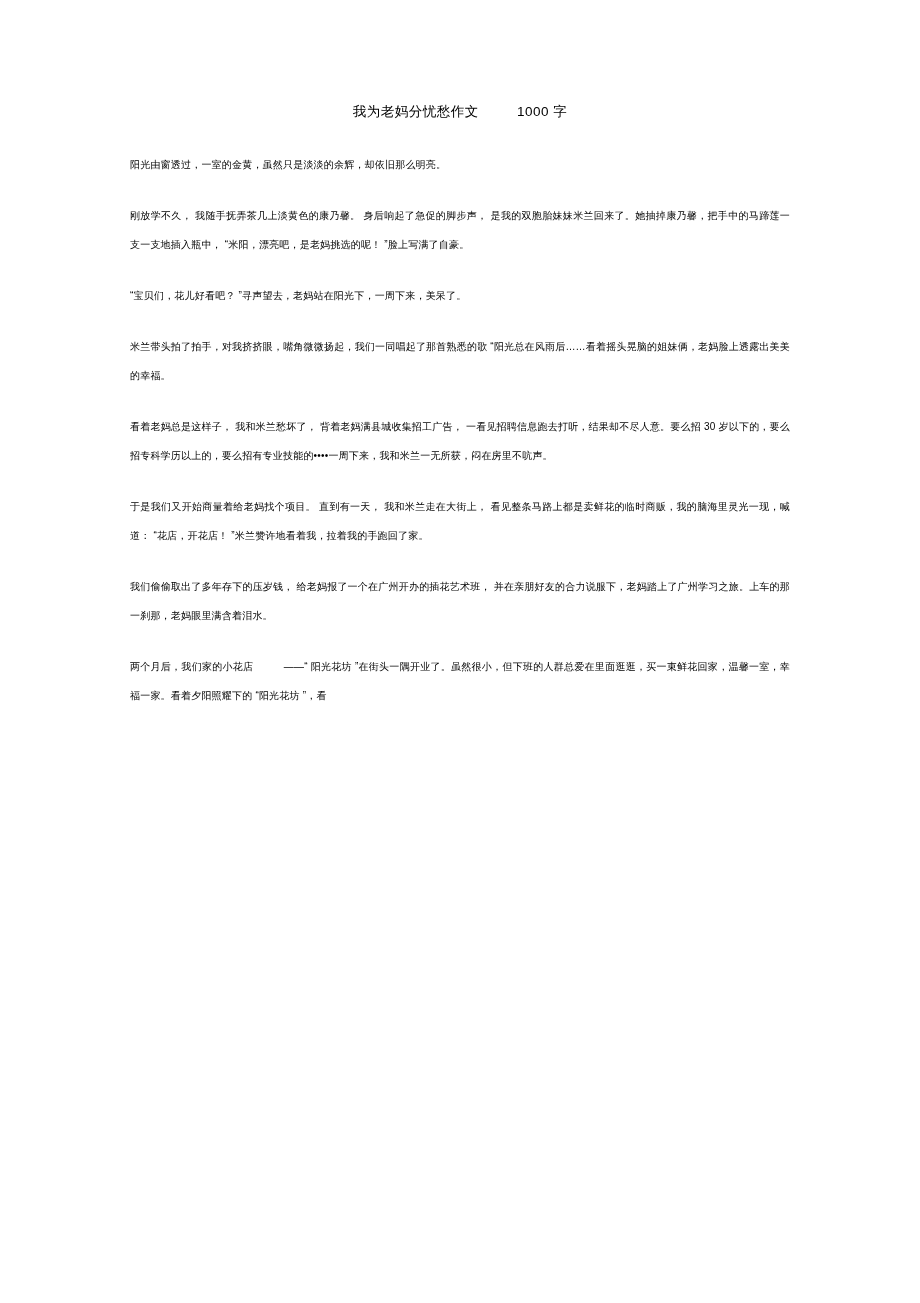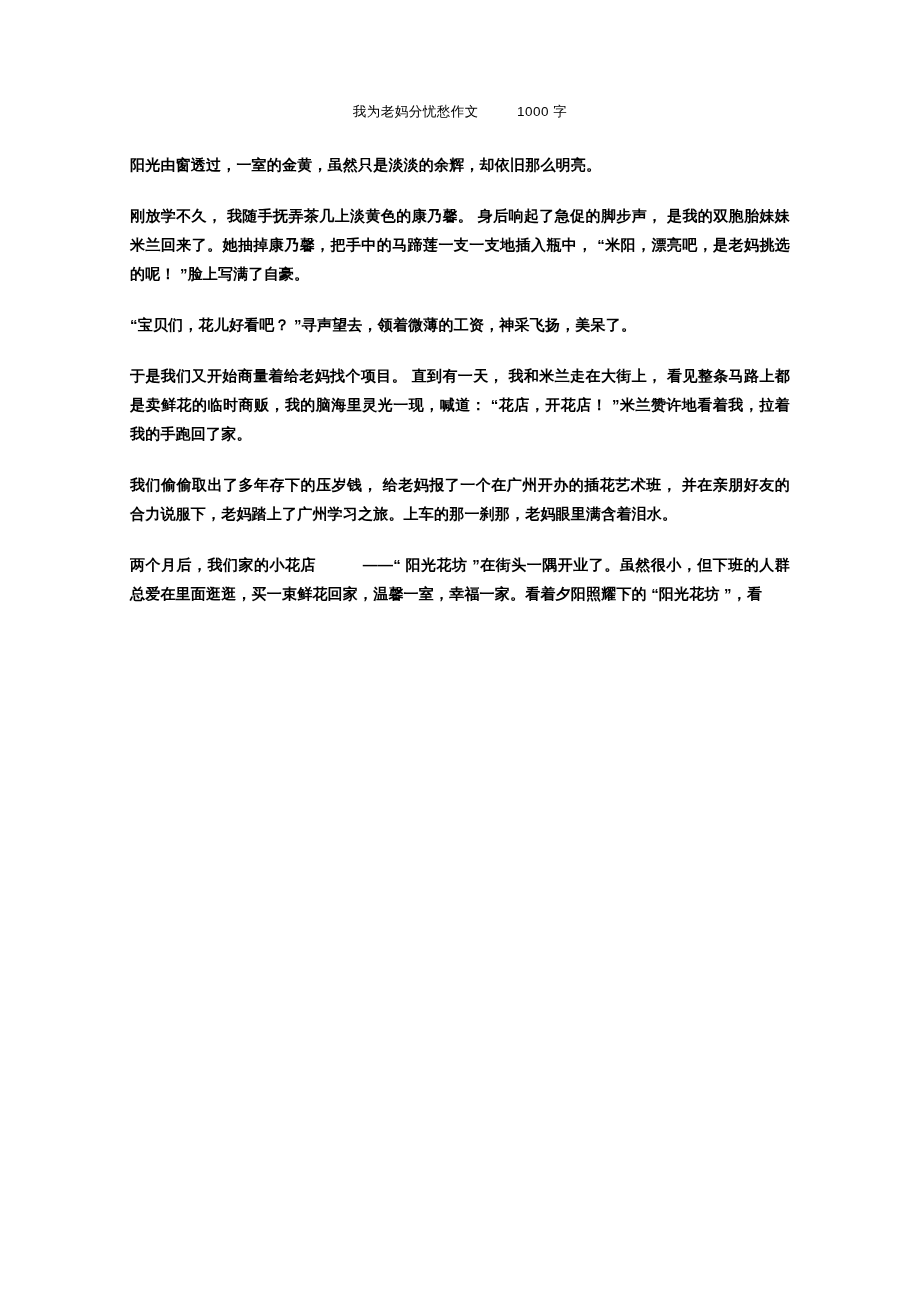--- a/index.html
+++ b/index.html
@@ -31,40 +31,41 @@
   .doc-title {
     text-align: center;
     font-size: 13.5px;
     line-height: 24px;
     letter-spacing: 0.5px;
     margin: 0 0 26px 0;
     white-space: pre;
     color: #000;
   }
   p.para {
-    font-size: 15px;
+    font-size: 10px;
     line-height: 29px;
     margin: 0 0 22px 0;
     text-align: justify;
     letter-spacing: 0.2px;
     color: #000;
     white-space: pre-wrap;
     word-break: break-all;
-    font-weight: bold;
   }
   p.para:last-child {
     margin-bottom: 14px;
   }
 </style>
 </head>
 <body>
 
 <div class="page">
   <div class="doc-body">
     <div class="doc-title">我为老妈分忧愁作文         1000 字</div>
     <p class="para">阳光由窗透过，一室的金黄，虽然只是淡淡的余辉，却依旧那么明亮。</p>
     <p class="para">刚放学不久， 我随手抚弄茶几上淡黄色的康乃馨。 身后响起了急促的脚步声， 是我的双胞胎妹妹米兰回来了。她抽掉康乃馨，把手中的马蹄莲一支一支地插入瓶中， “米阳，漂亮吧，是老妈挑选的呢！ ”脸上写满了自豪。</p>
-    <p class="para">“宝贝们，花儿好看吧？ ”寻声望去，领着微薄的工资，神采飞扬，美呆了。</p>
+    <p class="para">“宝贝们，花儿好看吧？ ”寻声望去，老妈站在阳光下，一周下来，美呆了。</p>
+    <p class="para">米兰带头拍了拍手，对我挤挤眼，嘴角微微扬起，我们一同唱起了那首熟悉的歌 “阳光总在风雨后……看着摇头晃脑的姐妹俩，老妈脸上透露出美美的幸福。</p>
+    <p class="para">看着老妈总是这样子， 我和米兰愁坏了， 背着老妈满县城收集招工广告， 一看见招聘信息跑去打听，结果却不尽人意。要么招 30 岁以下的，要么招专科学历以上的，要么招有专业技能的••••一周下来，我和米兰一无所获，闷在房里不吭声。</p>
     <p class="para">于是我们又开始商量着给老妈找个项目。 直到有一天， 我和米兰走在大街上， 看见整条马路上都是卖鲜花的临时商贩，我的脑海里灵光一现，喊道： “花店，开花店！ ”米兰赞许地看着我，拉着我的手跑回了家。</p>
     <p class="para">我们偷偷取出了多年存下的压岁钱， 给老妈报了一个在广州开办的插花艺术班， 并在亲朋好友的合力说服下，老妈踏上了广州学习之旅。上车的那一刹那，老妈眼里满含着泪水。</p>
     <p class="para">两个月后，我们家的小花店          ——“ 阳光花坊 ”在街头一隅开业了。虽然很小，但下班的人群总爱在里面逛逛，买一束鲜花回家，温馨一室，幸福一家。看着夕阳照耀下的 “阳光花坊 ”，看</p>
   </div>
 </div>
 
 </body></html>

